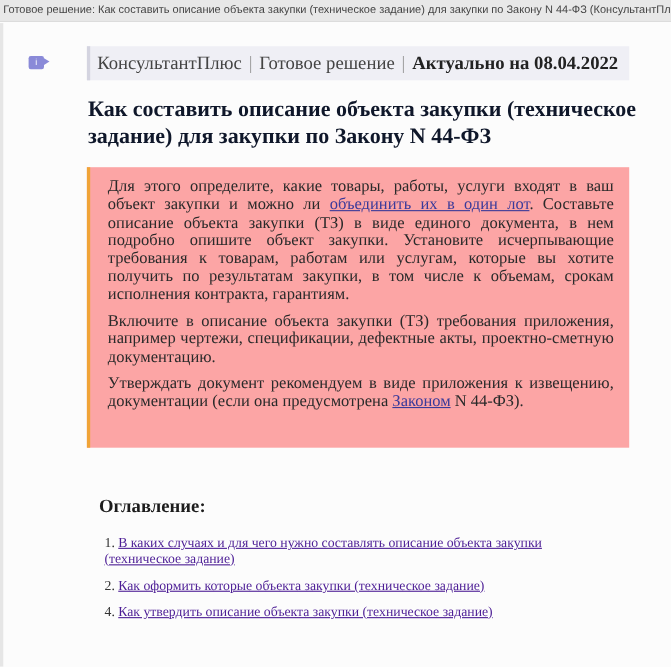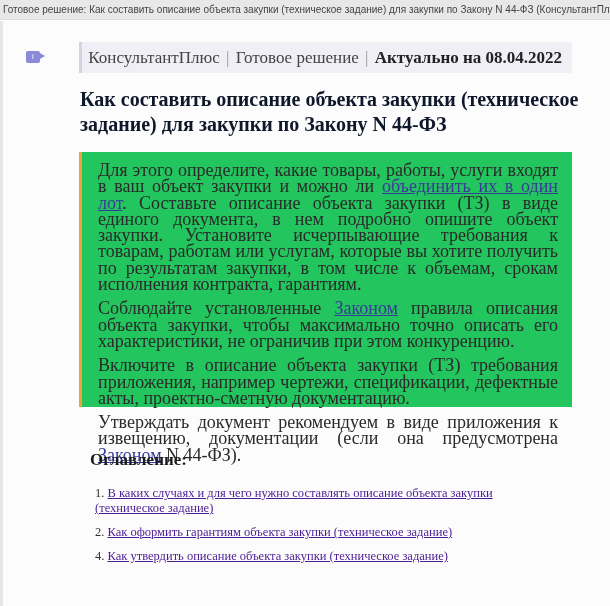--- a/index.html
+++ b/index.html
@@ -43,25 +43,25 @@
   }
   .meta-bar .sep { color: #999; margin: 0 2px; }
   .meta-bar b { color: #222; }
   .page-title {
     position: absolute; left: 80px; top: 87px; width: 500px;
     font-size: 20px; line-height: 25px; font-weight: bold; color: #0f172a;
     margin: 0;
   }
   .callout {
     position: absolute; left: 79px; top: 152px; width: 493px; height: 255px;
-    background: #22c55e;
+    background: #fca5a5;
     border-left: 3px solid #f0a437;
     box-sizing: border-box;
     padding: 10px 14px 0 16px;
-    font-size: 18px; line-height: 16.3px; color: #2a2a2a;
+    font-size: 15px; line-height: 16.3px; color: #2a2a2a;
   }
   .callout p { margin: 0 0 8px 0; text-align: justify; }
   a.link { color: #3a3a9a; text-decoration: underline; }
   .toc-title {
     position: absolute; left: 80px; top: 440px;
     font-size: 17px; font-weight: bold; color: #1c1c1c; margin: 10px;
   }
   .toc {
     position: absolute; left: 95px; top: 486px; width: 470px;
     list-style: none; margin: 0; padding: 0;
@@ -85,24 +85,23 @@
   <span class="sep">|</span>
   <span>Готовое решение</span>
   <span class="sep">|</span>
   <b>Актуально на 08.04.2022</b>
 </div>
 
 <h1 class="page-title">Как составить описание объекта закупки (техническое задание) для закупки по Закону N 44-ФЗ</h1>
 
 <div class="callout">
   <p><span>Для этого определите, какие товары, работы, услуги входят в ваш объект закупки и можно ли </span><a class="link" href="#">объединить их в один лот</a><span>. Составьте описание объекта закупки (ТЗ) в виде единого документа, в нем подробно опишите объект закупки. Установите исчерпывающие требования к товарам, работам или услугам, которые вы хотите получить по результатам закупки, в том числе к объемам, срокам исполнения контракта, гарантиям.</span></p>
-  <p><span>Соблюдайте установленные </span><a class="link" href="#">Законом</a><span> правила описания объекта закупки, чтобы максимально точно описать его характеристики, не ограничив при этом конкуренцию.</span></p>
   <p>Включите в описание объекта закупки (ТЗ) требования приложения, например чертежи, спецификации, дефектные акты, проектно-сметную документацию.</p>
   <p><span>Утверждать документ рекомендуем в виде приложения к извещению, документации (если она предусмотрена </span><a class="link" href="#">Законом</a><span> N 44-ФЗ).</span></p>
 </div>
 
 <h2 class="toc-title">Оглавление:</h2>
 
 <ol class="toc">
   <li><span>1.</span> <a href="#">В каких случаях и для чего нужно составлять описание объекта закупки (техническое задание)</a></li>
-  <li><span>2.</span> <a href="#">Как оформить гарантиям объекта закупки (техническое задание)</a></li>
+  <li><span>2.</span> <a href="#">Как оформить которые объекта закупки (техническое задание)</a></li>
   <li><span>4.</span> <a href="#">Как утвердить описание объекта закупки (техническое задание)</a></li>
 </ol>
 
 </body></html>

